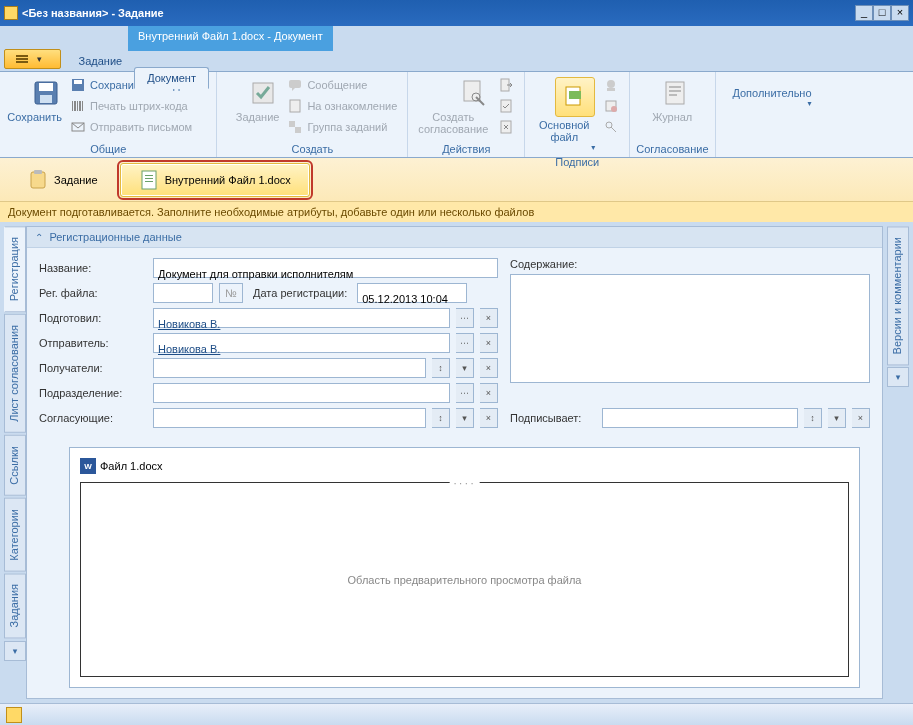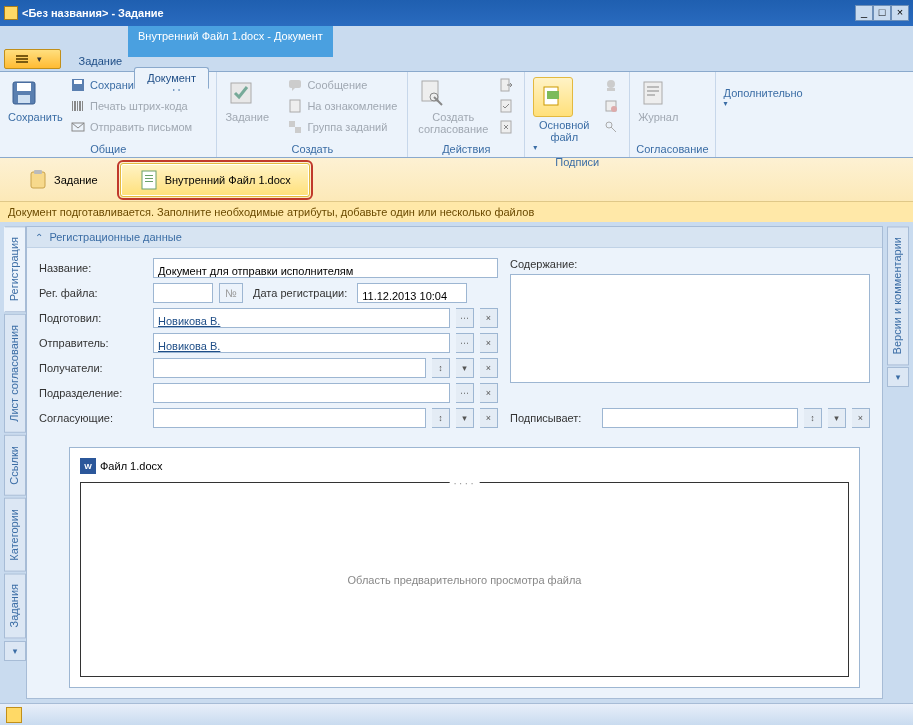--- a/index.html
+++ b/index.html
@@ -7,35 +7,35 @@
 
 
 .titlebar { background: linear-gradient(#1f5fb0, #2a6bbf); height: 26px; display: flex; align-items: center; padding: 0 4px; color: #fff; }
 .titlebar .appicon { width: 14px; height: 14px; background: #ffd966; border: 1px solid #a97d1a; margin-right: 4px; }
 .titlebar .title { flex: 1; font-weight: bold; }
 .winbtns { display: flex; gap: 0; }
 .winbtn { width: 18px; height: 16px; background: #c9dbef; border: 1px solid #6d8fb8; color: #000; text-align: center; line-height: 12px; cursor: pointer; }
 
 
 .contextstrip { background: #c9dbef; height: 22px; border-bottom: 0; display:flex; }
-.contextlabel { background: #4aa0e0; color: #fff; padding: 4px 10px; height: 31px; margin-left:128px;}
+.contextlabel { background: #4aa0e0; color: #fff; padding: 4px 10px; height: 25px; margin-left:128px;}
 
 
 .ribbontabs { background: #c9dbef; height: 24px; display: flex; align-items: flex-end; padding: 0 4px; border-bottom: 1px solid #8aa9cc; }
 .filebtn { background: linear-gradient(#ffdf7f,#ffbb33); border: 1px solid #c18f1a; padding: 2px 18px 2px 10px; border-radius: 2px; color:#333; display:flex; align-items:center; gap:4px; height:20px; margin-bottom:2px; margin-right:6px;}
 .filebtn::after{content:"▾"; font-size:9px; margin-left:4px;}
 .rtab { padding: 4px 12px; cursor: pointer; color: #1f4e87; }
 .rtab.active { background: #ecf3fb; border: 1px solid #8aa9cc; border-bottom: 1px solid #ecf3fb; border-radius: 3px 3px 0 0; position: relative; top:18px;}
 
 
 .ribbon { background: #ecf3fb; border-bottom: 1px solid #8aa9cc; display: flex; height: 86px; }
 .rgroup { border-right: 1px solid #c7d7ea; padding: 3px 6px 0 6px; display: flex; flex-direction: column; }
 .rgroup .rcontent { flex: 1; display: flex; align-items: flex-start; gap: 2px; }
 .rgroup .rlabel { text-align: center; color: #3b6da5; padding: 2px 0; font-size:11px;}
-.bigbtn { display: flex; flex-direction: column; align-items: flex-start; width: 58px; padding: 2px; cursor: pointer; color:#3b6da5; text-align:center;}
+.bigbtn { display: flex; flex-direction: column; align-items: flex-end; width: 58px; padding: 2px; cursor: pointer; color:#3b6da5; text-align:center;}
 .bigbtn .bigicon { width: 32px; height: 32px; margin-bottom: 2px; display:flex; align-items:center; justify-content:center;}
 .bigbtn.disabled { color:#a0a8b2; }
 .smallbtns { display: flex; flex-direction: column; gap: 1px; }
 .smallbtn { display: flex; align-items: center; gap: 4px; padding: 2px 4px; cursor: pointer; color:#3b6da5;}
 .smallbtn.disabled { color:#a0a8b2;}
 .smicon { width: 16px; height: 16px; display:inline-flex; align-items:center; justify-content:center;}
 
 
 svg { display:block; }
 
@@ -60,21 +60,21 @@
 .rightsidetabs .sidetab.chevron{order:99;}
 
 .panel { flex: 1; background: #ecf3fb; border: 1px solid #a7bcd6; display:flex; flex-direction:column;}
 .panelhdr { background: #d7e4f2; padding: 4px 8px; color: #3b6da5; display:flex; align-items:center; gap:6px; border-bottom:1px solid #c0d2e6;}
 .panelhdr .collapse{font-size:10px; cursor:pointer;}
 .formarea { padding: 10px 12px; display: flex; gap: 12px; }
 .formleft { flex: 1; }
 .formright { width: 360px; display:flex; flex-direction:column;gap:20px;}
 .frow { display: flex; align-items: center; margin-bottom: 5px; gap: 6px;}
 .flabel { width: 108px; color: #333; }
-.finput { flex: 1; height: 20px; border: 1px solid #9db6d2; background: #fff; padding: 0 4px; display:flex; align-items:flex-end;}
+.finput { flex: 1; height: 20px; border: 1px solid #9db6d2; background: #fff; padding: 9px 4px; display:flex; align-items:flex-start;}
 .finput .link{text-decoration:underline; color:#1f4e87;}
 .fbtn { width: 18px; height: 20px; border: 1px solid #9db6d2; border-left:none; background: #e4ecf5; display:flex; align-items:center; justify-content:center; font-size:9px; color:#555; cursor:pointer;}
 .textarea { flex:1; border: 1px solid #9db6d2; background: #fff; }
 
 
 .filepreview { margin: 4px 10px 10px 42px; background:#fff; border:1px solid #9db6d2; padding:10px; flex:1; display:flex; flex-direction:column;}
 .filepv-wrapper{flex:1; display:flex; flex-direction:column; margin-right:12px;}
 .filename { display:flex; align-items:center; gap:4px; margin-bottom:8px;}
 .wicon { width:16px; height:16px; background:#2b579a; color:#fff; font-size:8px; display:flex; align-items:center; justify-content:center; font-weight:bold;}
 .previewbox { flex:1; border:1px solid #333; display:flex; align-items:center; justify-content:center; color:#888; position:relative;}
@@ -378,21 +378,21 @@
             </div>
         </div>
         <div class="frow">
           <div class="flabel">Рег. файла:</div>
           <div class="finput" style="flex:0 0 60px;"></div>
           <div class="tinybox">
               <span>№</span>
             </div>
           <div class="flabel regdate-label">Дата регистрации:</div>
           <div class="finput" style="flex:0 0 110px;">
-              <span>11.12.2013 10:04</span>
+              <span>05.12.2013 10:04</span>
             </div>
         </div>
         <div class="frow">
           <div class="flabel">Подготовил:</div>
           <div class="finput">
               <span class="link">Новикова В.</span>
             </div>
           <div class="fbtn">⋯</div>
           <div class="fbtn">×</div>
         </div>

